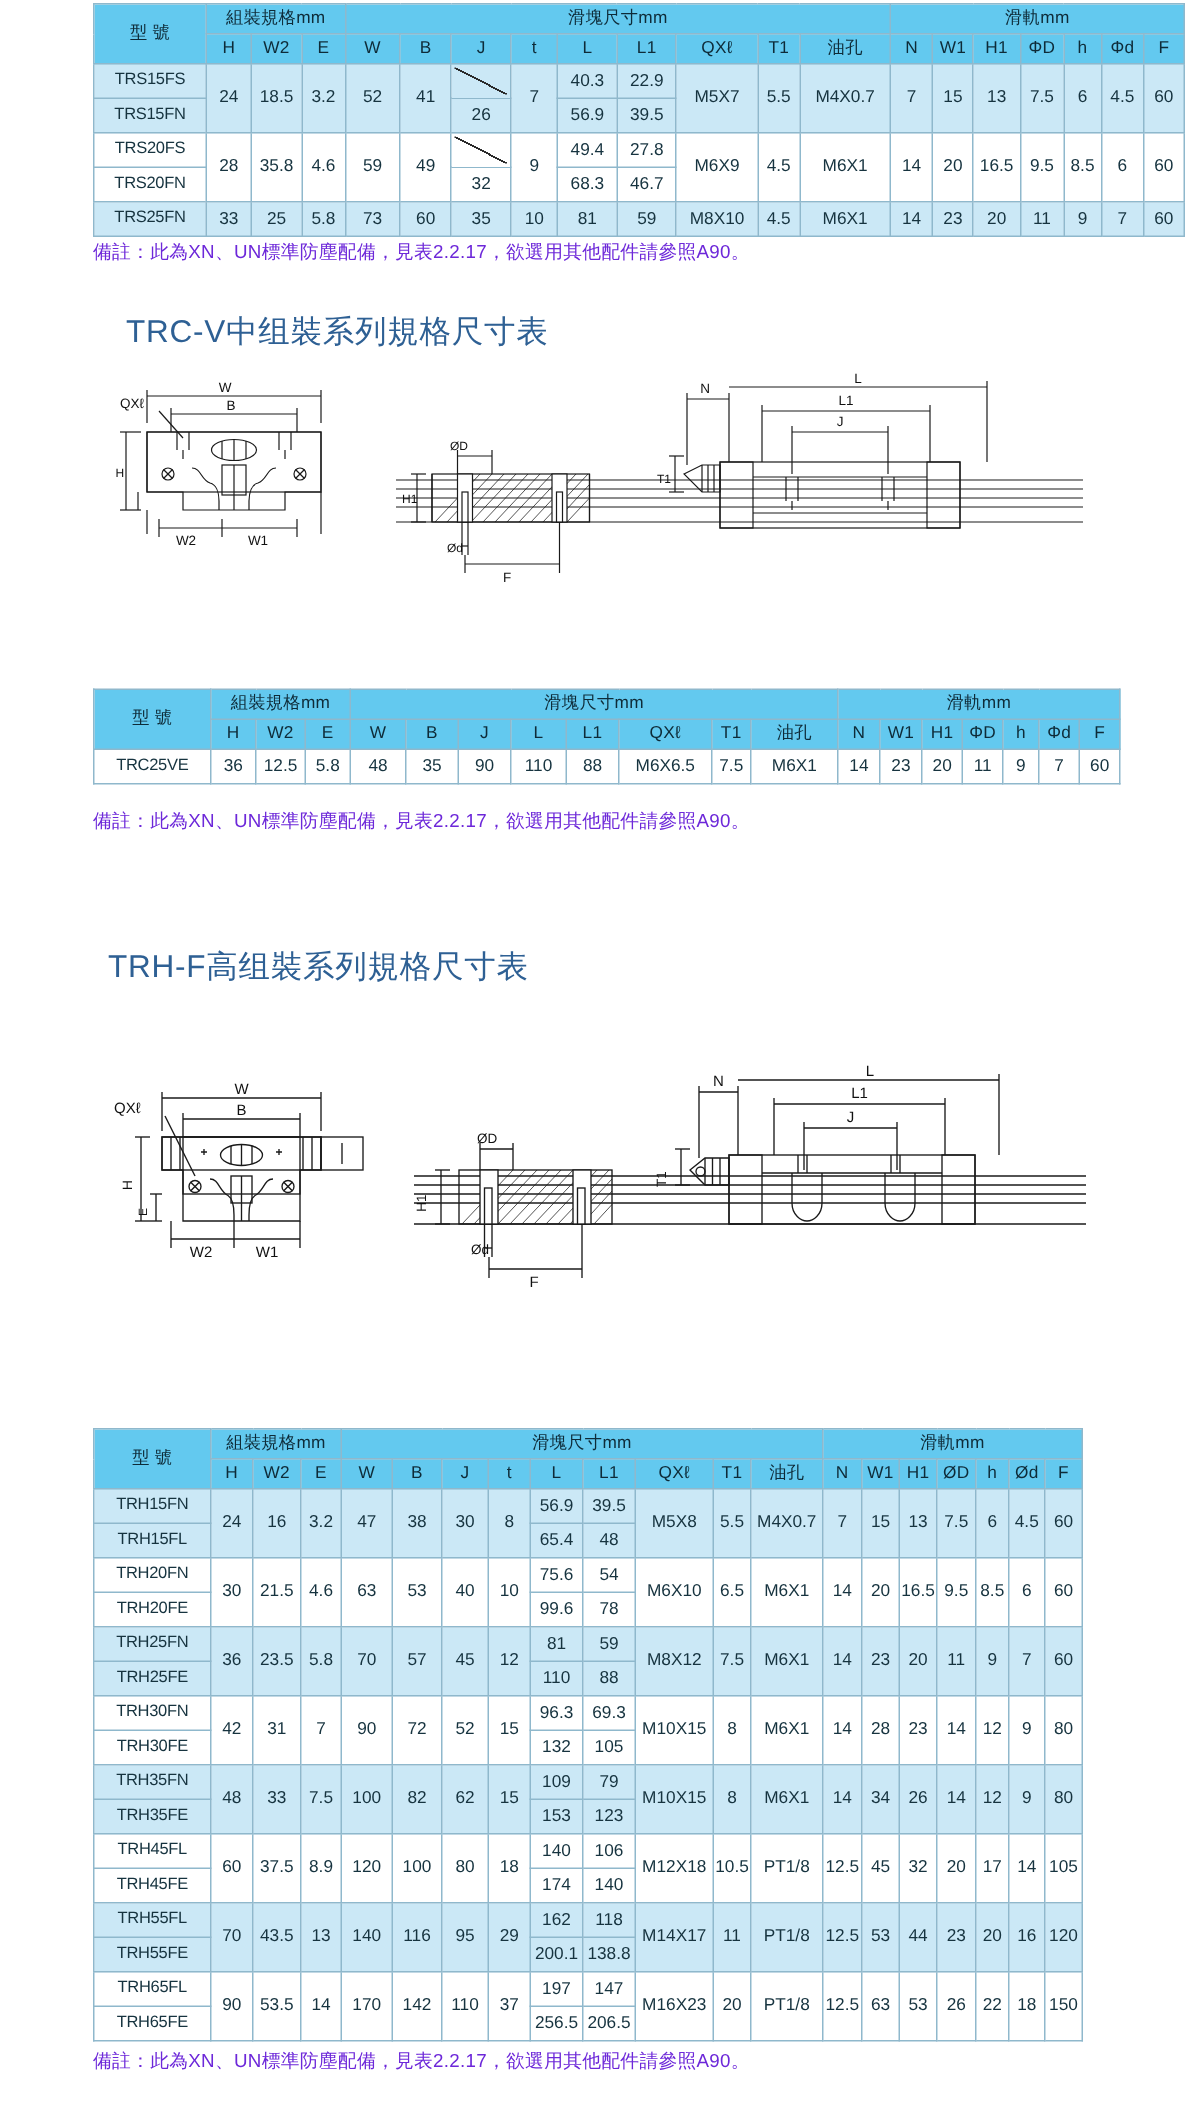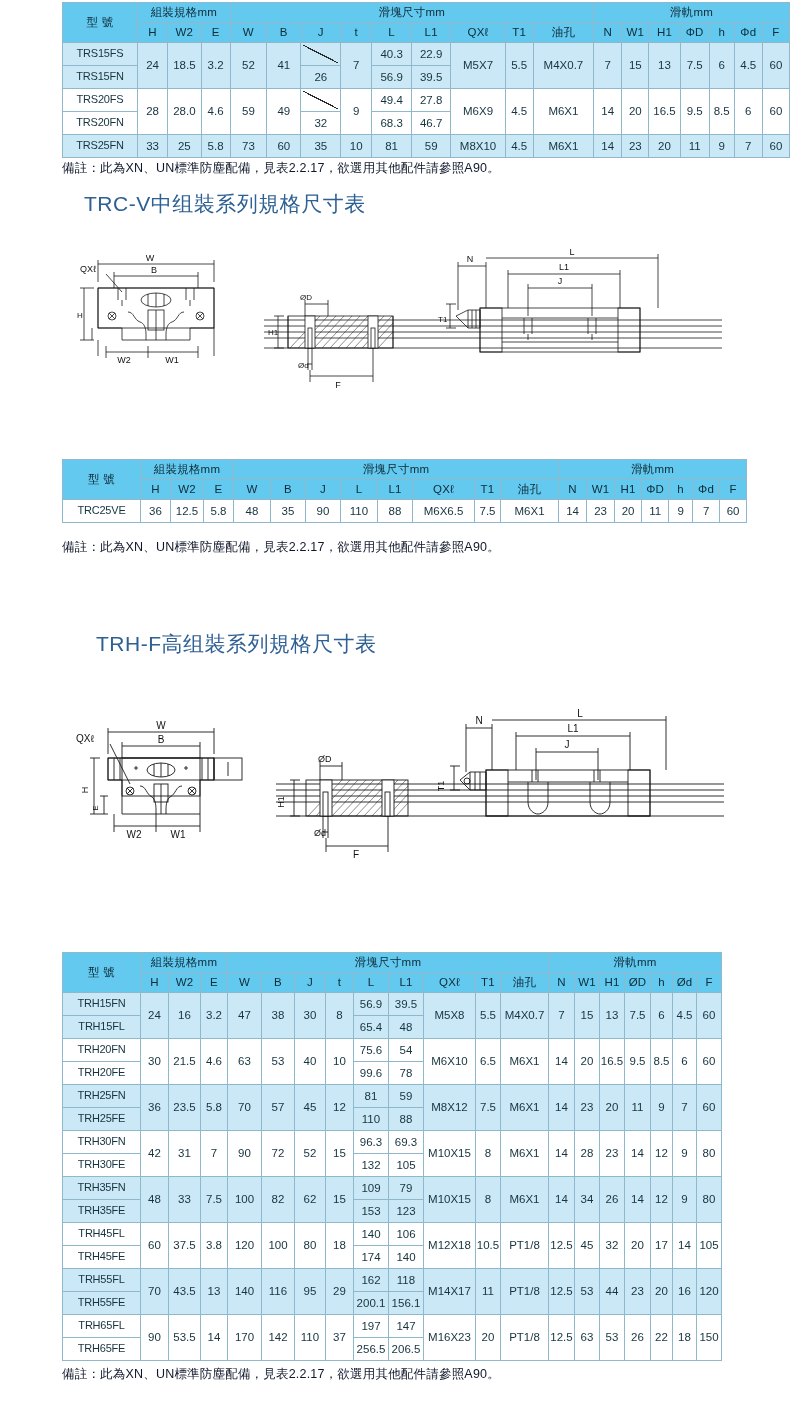--- a/index.html
+++ b/index.html
@@ -75,21 +75,21 @@
   
   .section-heading {
     color: #2e6094;
     font-size: 21px;
     font-weight: normal;
     letter-spacing: 0.5px;
     white-space: nowrap;
   }
   .note {
     font-size: 12.5px;
-    color: #0f172a;
+    color: #6d28d9;
     letter-spacing: 0.2px;
     white-space: nowrap;
   }
 
   
   .block { position: absolute; }
 
   
   .drawing { position: absolute; }
   .drawing svg { display: block; }
@@ -179,21 +179,21 @@
         </tr>
         <tr class="row-tint">
           <td class="model">TRS15FN</td>
           <td>26</td>
           <td>56.9</td>
           <td>39.5</td>
         </tr>
         <tr class="row-plain">
           <td class="model">TRS20FS</td>
           <td rowspan="2">28</td>
-          <td rowspan="2">28.0</td>
+          <td rowspan="2">35.8</td>
           <td rowspan="2">4.6</td>
           <td rowspan="2">59</td>
           <td rowspan="2">49</td>
           <td class="diag"></td>
           <td rowspan="2">9</td>
           <td>49.4</td>
           <td>27.8</td>
           <td rowspan="2">M6X9</td>
           <td rowspan="2">4.5</td>
           <td rowspan="2">M6X1</td>
@@ -232,21 +232,21 @@
           <td>9</td>
           <td>7</td>
           <td>60</td>
         </tr>
       </tbody>
   </table>
 </div>
 
 <div class="block note" style="left:62px; top:160px;">備註：此為XN、UN標準防塵配備，見表2.2.17，欲選用其他配件請參照A90。</div>
 
-<div class="block section-heading" style="left:84px; top:190px;">TRC-V中组裝系列規格尺寸表</div>
+<div class="block section-heading" style="left:84px; top:207px;">TRC-V中组裝系列規格尺寸表</div>
 
 <div class="drawing" style="left:62px; top:248px;">
   <svg width="190" height="150" viewBox="0 0 190 150">
     <g stroke="#1a1a1a" fill="none" stroke-width="0.8">
 
       <line x1="36" y1="16" x2="152" y2="16"></line>
       <line x1="36" y1="12" x2="36" y2="34"></line>
       <line x1="152" y1="12" x2="152" y2="34"></line>
 
       <line x1="52" y1="28" x2="136" y2="28"></line>
@@ -465,21 +465,21 @@
           <td>9</td>
           <td>7</td>
           <td>60</td>
         </tr>
       </tbody>
   </table>
 </div>
 
 <div class="block note" style="left:62px; top:539px;">備註：此為XN、UN標準防塵配備，見表2.2.17，欲選用其他配件請參照A90。</div>
 
-<div class="block section-heading" style="left:96px; top:630px;">TRH-F高组裝系列規格尺寸表</div>
+<div class="block section-heading" style="left:72px; top:630px;">TRH-F高组裝系列規格尺寸表</div>
 
 <div class="drawing" style="left:62px; top:718px;">
   <svg width="210" height="140" viewBox="0 0 210 140">
     <g stroke="#1a1a1a" fill="none" stroke-width="0.9">
 
       <line x1="46" y1="14" x2="152" y2="14"></line>
       <line x1="46" y1="10" x2="46" y2="36"></line>
       <line x1="152" y1="10" x2="152" y2="36"></line>
 
       <line x1="60" y1="28" x2="138" y2="28"></line>
@@ -823,21 +823,21 @@
         </tr>
         <tr class="row-tint">
           <td class="model">TRH35FE</td>
           <td>153</td>
           <td>123</td>
         </tr>
         <tr class="row-plain">
           <td class="model">TRH45FL</td>
           <td rowspan="2">60</td>
           <td rowspan="2">37.5</td>
-          <td rowspan="2">3.8</td>
+          <td rowspan="2">8.9</td>
           <td rowspan="2">120</td>
           <td rowspan="2">100</td>
           <td rowspan="2">80</td>
           <td rowspan="2">18</td>
           <td>140</td>
           <td>106</td>
           <td rowspan="2">M12X18</td>
           <td rowspan="2">10.5</td>
           <td rowspan="2">PT1/8</td>
           <td rowspan="2">12.5</td>
@@ -871,21 +871,21 @@
           <td rowspan="2">53</td>
           <td rowspan="2">44</td>
           <td rowspan="2">23</td>
           <td rowspan="2">20</td>
           <td rowspan="2">16</td>
           <td rowspan="2">120</td>
         </tr>
         <tr class="row-tint">
           <td class="model">TRH55FE</td>
           <td>200.1</td>
-          <td>156.1</td>
+          <td>138.8</td>
         </tr>
         <tr class="row-plain">
           <td class="model">TRH65FL</td>
           <td rowspan="2">90</td>
           <td rowspan="2">53.5</td>
           <td rowspan="2">14</td>
           <td rowspan="2">170</td>
           <td rowspan="2">142</td>
           <td rowspan="2">110</td>
           <td rowspan="2">37</td>

